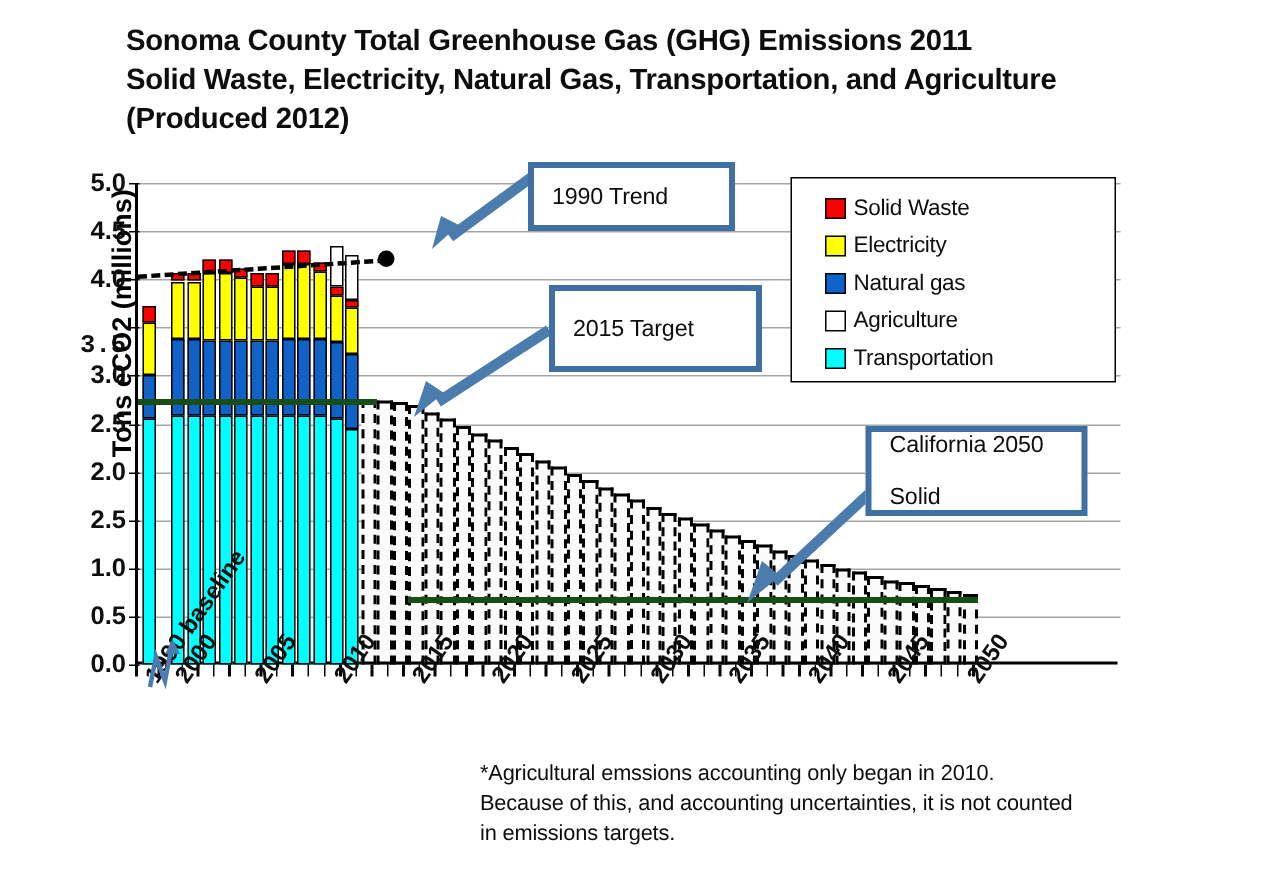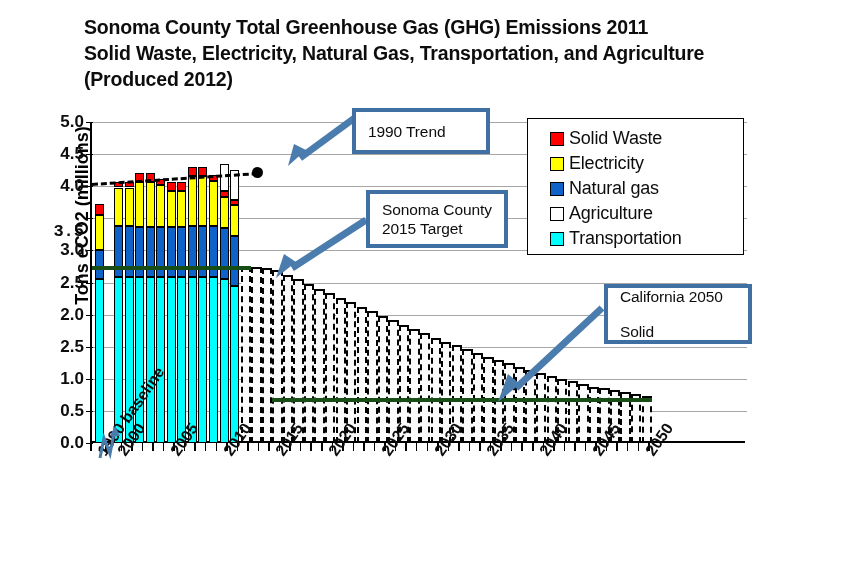--- a/index.html
+++ b/index.html
@@ -98,21 +98,21 @@
   
   .legend{
     position:absolute;left:527px;top:118px;width:217px;height:137px;
     background:#ffffff;border:1.5px solid #000;box-sizing:border-box;
     padding:7px 0 0 22px;
   }
   .legrow{display:flex;align-items:center;height:25px;}
   .legswatch{
     width:12px;height:12px;border:1.3px solid #000;margin-right:5px;flex:0 0 auto;
   }
-  .legtxt{font-size:18px;color:#0d0d0d;letter-spacing:-0.2px;white-space:nowrap;}
+  .legtxt{font-size:15px;color:#0d0d0d;letter-spacing:-0.2px;white-space:nowrap;}
 
   
   .callout{
     position:absolute;background:#ffffff;
     border:4px solid #3f6fa3;
     box-sizing:border-box;
     display:flex;align-items:center;
     padding-left:12px;
     font-size:15.5px;line-height:19px;color:#0d0d0d;
     letter-spacing:-0.1px;
@@ -410,32 +410,36 @@
   </svg>
   <div class="callout" style="left:352px;top:108px;width:138px;height:46px;">
     <div>1990 Trend</div>
   </div>
 
   <svg class="bluearrow" style="left:272px;top:216px;" width="100" height="62" viewBox="0 0 100 62">
     <line x1="94" y1="4" x2="20" y2="52" stroke="#4a7cad" stroke-width="7"></line>
     <polygon points="4,62 24,46 12,38" fill="#4a7cad"></polygon>
   </svg>
   <div class="callout" style="left:366px;top:190px;width:142px;height:58px;flex-direction:column;align-items:flex-start;justify-content:center;">
-    <div>Sonoma County</div>
     <div>2015 Target</div>
   </div>
 
   <svg class="bluearrow" style="left:494px;top:302px;" width="114" height="100" viewBox="0 0 114 100">
     <line x1="108" y1="6" x2="22" y2="86" stroke="#4a7cad" stroke-width="7"></line>
     <polygon points="4,100 26,82 14,72" fill="#4a7cad"></polygon>
   </svg>
-  <div class="callout" style="left:604px;top:284px;width:148px;height:60px;flex-direction:column;align-items:flex-start;justify-content:center;gap:16px;">
+  <div class="callout" style="left:577px;top:284px;width:148px;height:60px;flex-direction:column;align-items:flex-start;justify-content:center;gap:16px;">
     <div>California 2050</div>
     <div>Solid</div>
   </div>
 
   <svg class="bluearrow" style="left:96px;top:424px;" width="26" height="36" viewBox="0 0 26 36">
     <path d="M4,34 L8,14 L14,30 L19,4" stroke="#4a7cad" stroke-width="3" fill="none"></path>
     <polygon points="19,2 14,12 24,12" fill="#4a7cad"></polygon>
   </svg>
 
+  <div class="footnote">
+    <div>*Agricultural emssions accounting only began in 2010.</div>
+    <div>Because of this, and accounting uncertainties, it is not counted</div>
+    <div>in emissions targets.</div>
+  </div>
 
 </div>
 
 </body></html>

